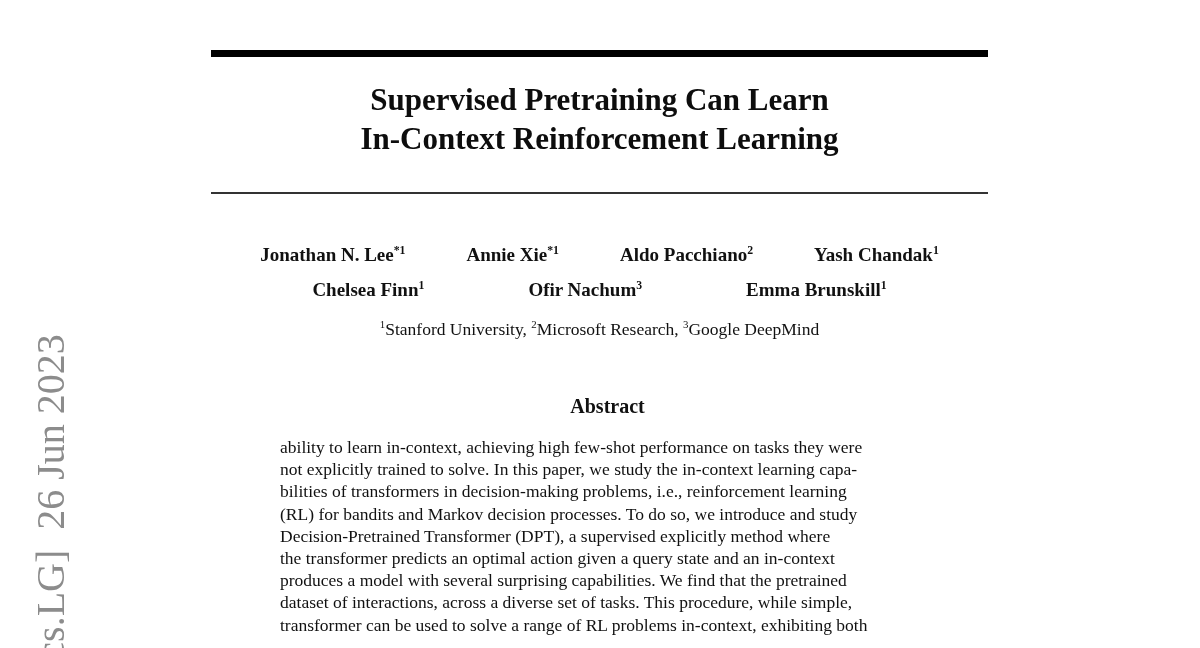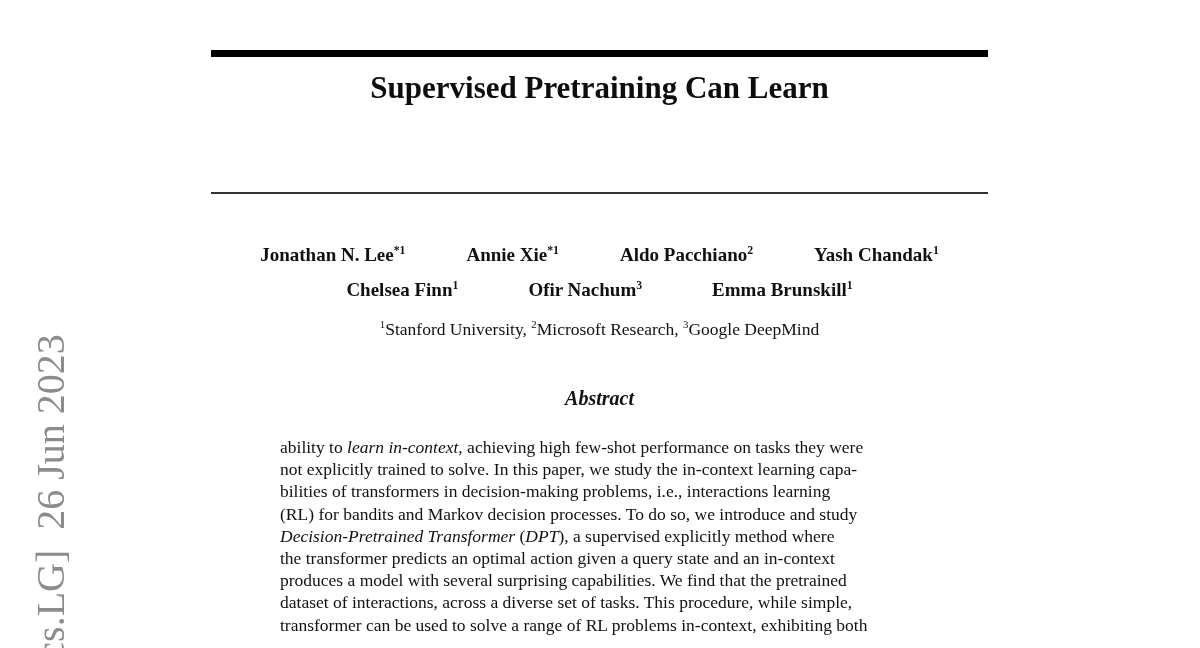--- a/index.html
+++ b/index.html
@@ -27,21 +27,21 @@
     position: absolute;
     left: 211px;
     top: 50px;
     width: 777px;
     height: 7px;
     background: #000000;
   }
   .title {
     position: absolute;
     left: 211px;
-    top: 68px;
+    top: 80px;
     width: 777px;
     margin: 0;
     text-align: center;
     font-size: 31px;
     line-height: 39px;
     font-weight: bold;
     color: #0d0d0d;
   }
   .rule-thin {
     position: absolute;
@@ -59,62 +59,62 @@
   }
   .author-row {
     display: flex;
     justify-content: center;
     font-weight: bold;
     font-size: 19px;
     line-height: 24px;
     white-space: nowrap;
   }
   .author-row.row1 { gap: 61px; }
-  .author-row.row2 { gap: 70px; margin-top: 11px; }
+  .author-row.row2 { gap: 104px; margin-top: 11px; }
   sup { font-size: 62%; line-height: 0; }
   .affiliations {
     margin-top: 16px;
     text-align: center;
     font-size: 17.5px;
     line-height: 22px;
     white-space: nowrap;
   }
   .abstract-heading {
     position: absolute;
     left: 211px;
     top: 387px;
     width: 777px;
-    margin: 0;
+    margin: 8px;
     text-align: center;
     font-size: 20px;
     font-weight: bold;
-    font-style: italic;
   }
   .abstract-body {
     position: absolute;
     left: 280px;
     top: 436px;
     width: 660px;
     font-size: 17.5px;
     line-height: 22.2px;
   }
   .abs-line { white-space: nowrap; }
-  .it { font-style: italic; }
+  .it { }
 </style>
 </head>
 <body>
 
 <div class="page">
 
   <div class="watermark">[cs.LG]  26 Jun 2023</div>
 
   <div class="rule-thick"></div>
 
   <h1 class="title">
     <span>Supervised Pretraining Can Learn</span><br>
+    <span>In-Context Reinforcement Learning</span>
   </h1>
 
   <div class="rule-thin"></div>
 
   <div class="authors">
     <div class="author-row row1">
         <span>Jonathan N. Lee<sup>*1</sup></span>
         <span>Annie Xie<sup>*1</sup></span>
         <span>Aldo Pacchiano<sup>2</sup></span>
         <span>Yash Chandak<sup>1</sup></span>
@@ -125,21 +125,21 @@
         <span>Emma Brunskill<sup>1</sup></span>
       </div>
     <div class="affiliations"><sup>1</sup><span>Stanford University, </span><sup>2</sup><span>Microsoft Research, </span><sup>3</sup><span>Google DeepMind</span></div>
   </div>
 
   <h2 class="abstract-heading">Abstract</h2>
 
   <div class="abstract-body">
       <div class="abs-line"><span>ability to </span><span class="it">learn in-context</span><span>, achieving high few-shot performance on tasks they were</span></div>
       <div class="abs-line"><span>not explicitly trained to solve. In this paper, we study the in-context learning capa-</span></div>
-      <div class="abs-line"><span>bilities of transformers in decision-making problems, i.e., interactions learning</span></div>
+      <div class="abs-line"><span>bilities of transformers in decision-making problems, i.e., reinforcement learning</span></div>
       <div class="abs-line"><span>(RL) for bandits and Markov decision processes. To do so, we introduce and study</span></div>
       <div class="abs-line"><span class="it">Decision-Pretrained Transformer</span><span> (</span><span class="it">DPT</span><span>), a supervised explicitly method where</span></div>
       <div class="abs-line"><span>the transformer predicts an optimal action given a query state and an in-context</span></div>
       <div class="abs-line"><span>produces a model with several surprising capabilities. We find that the pretrained</span></div>
       <div class="abs-line"><span>dataset of interactions, across a diverse set of tasks. This procedure, while simple,</span></div>
       <div class="abs-line"><span>transformer can be used to solve a range of RL problems in-context, exhibiting both</span></div>
     </div>
 
 </div>
 

